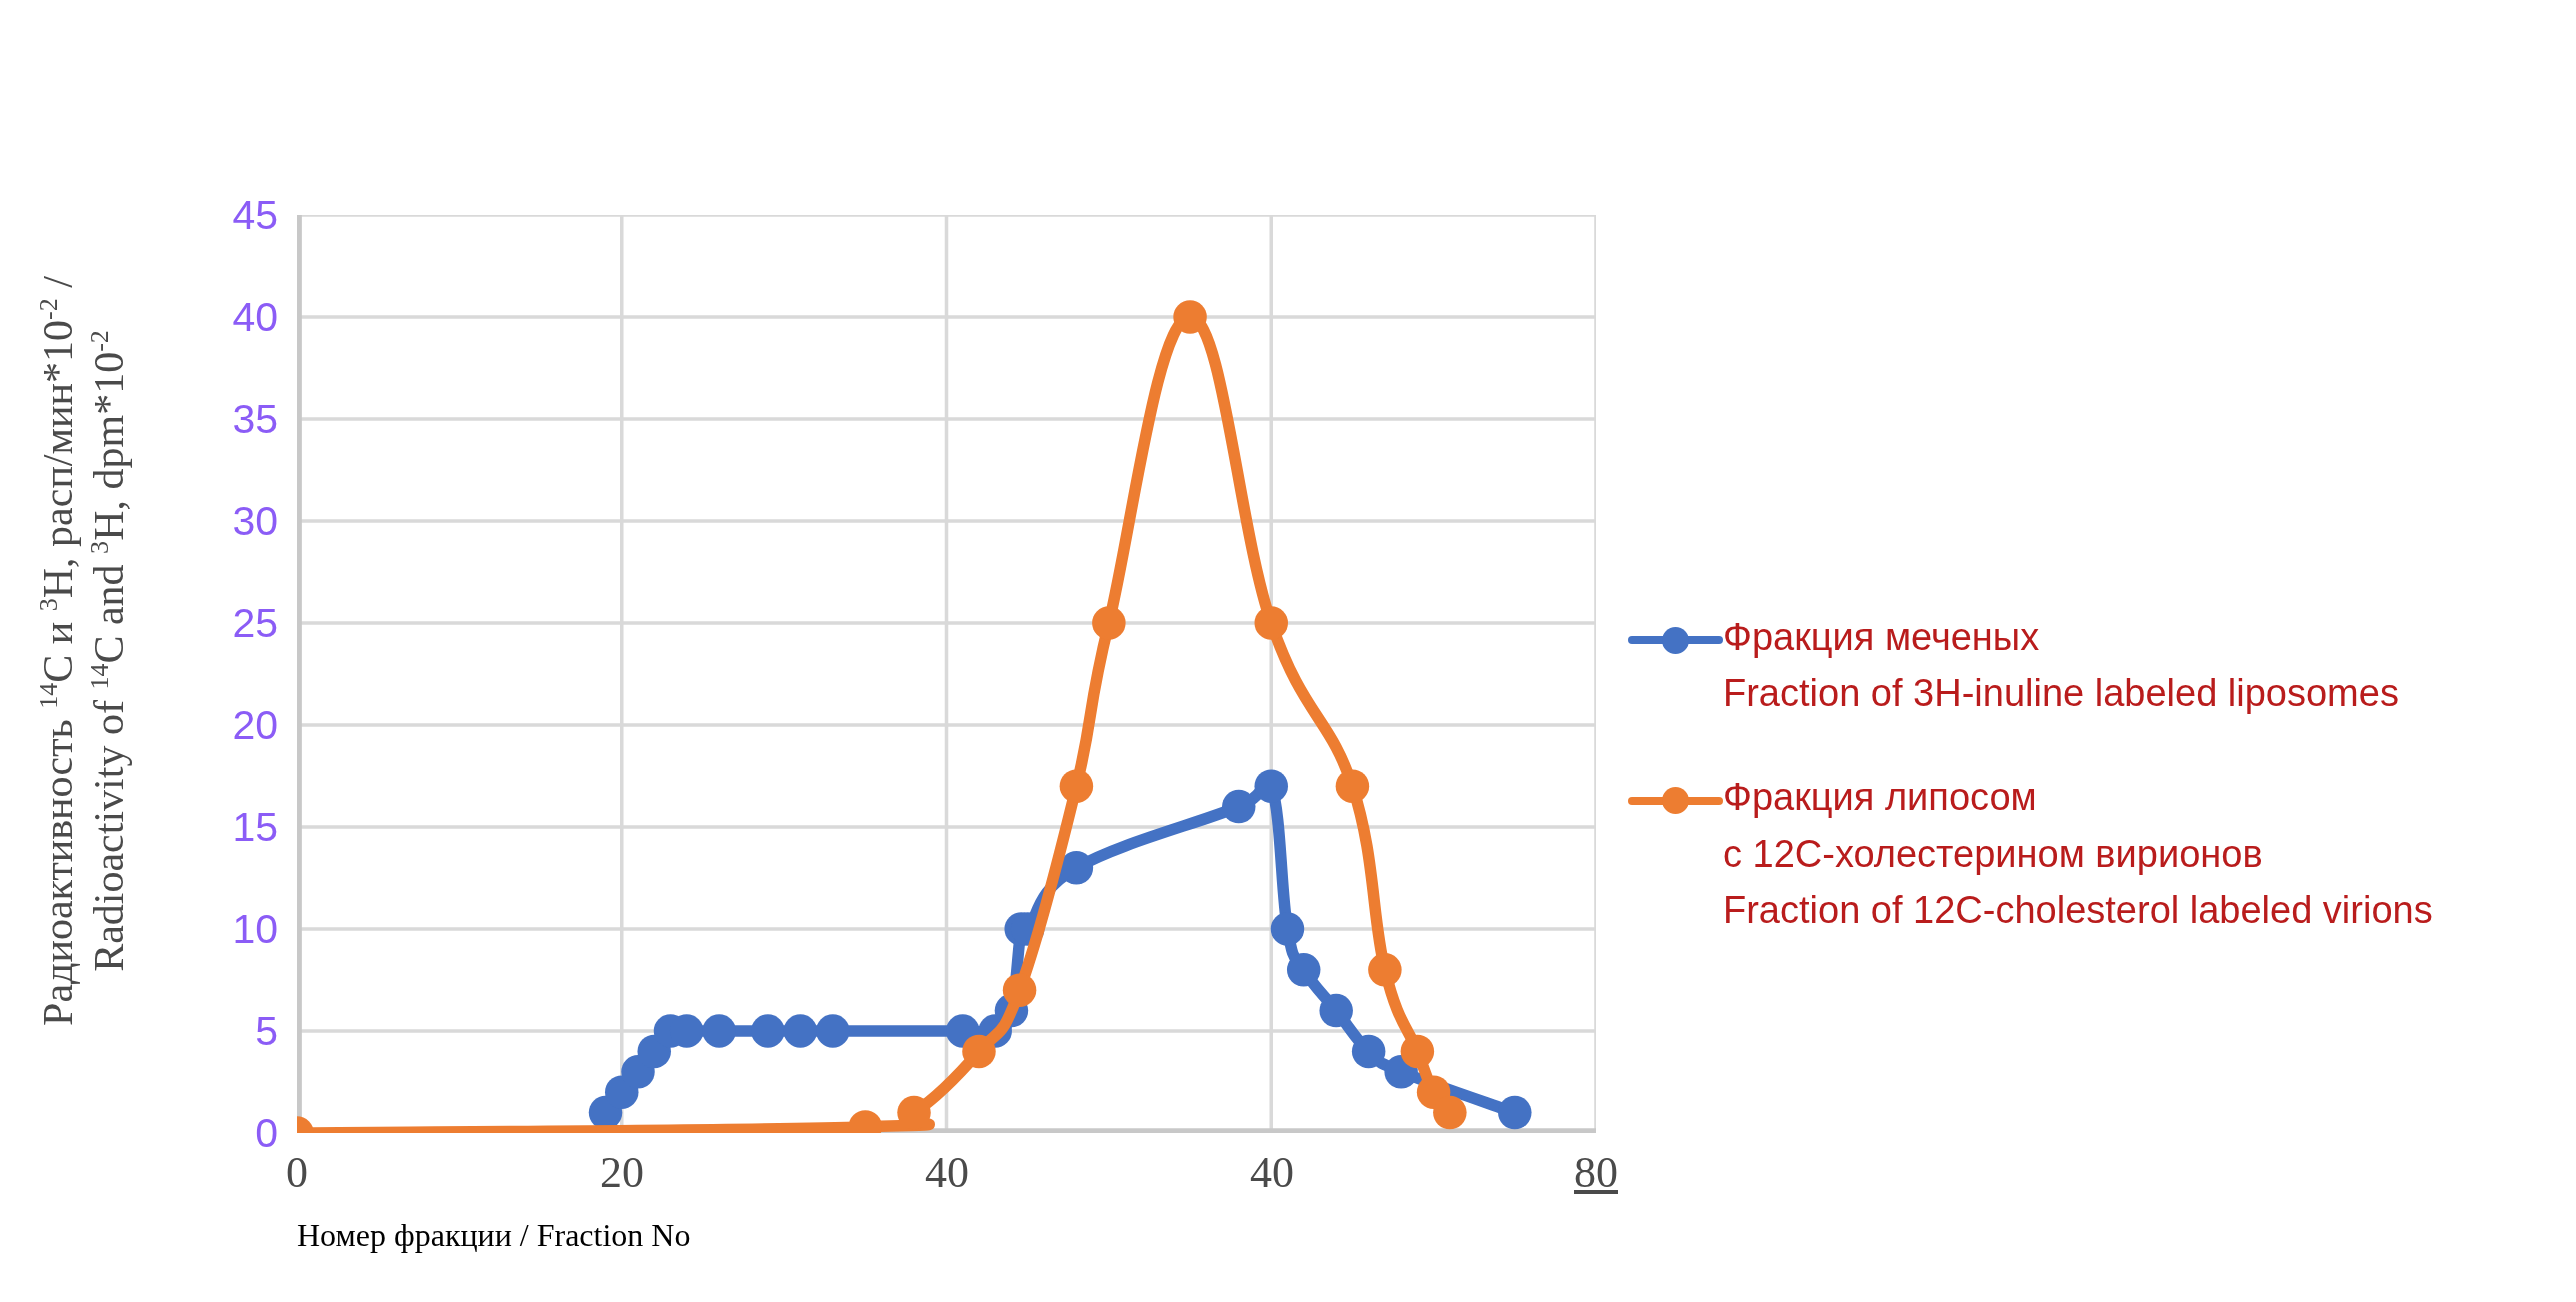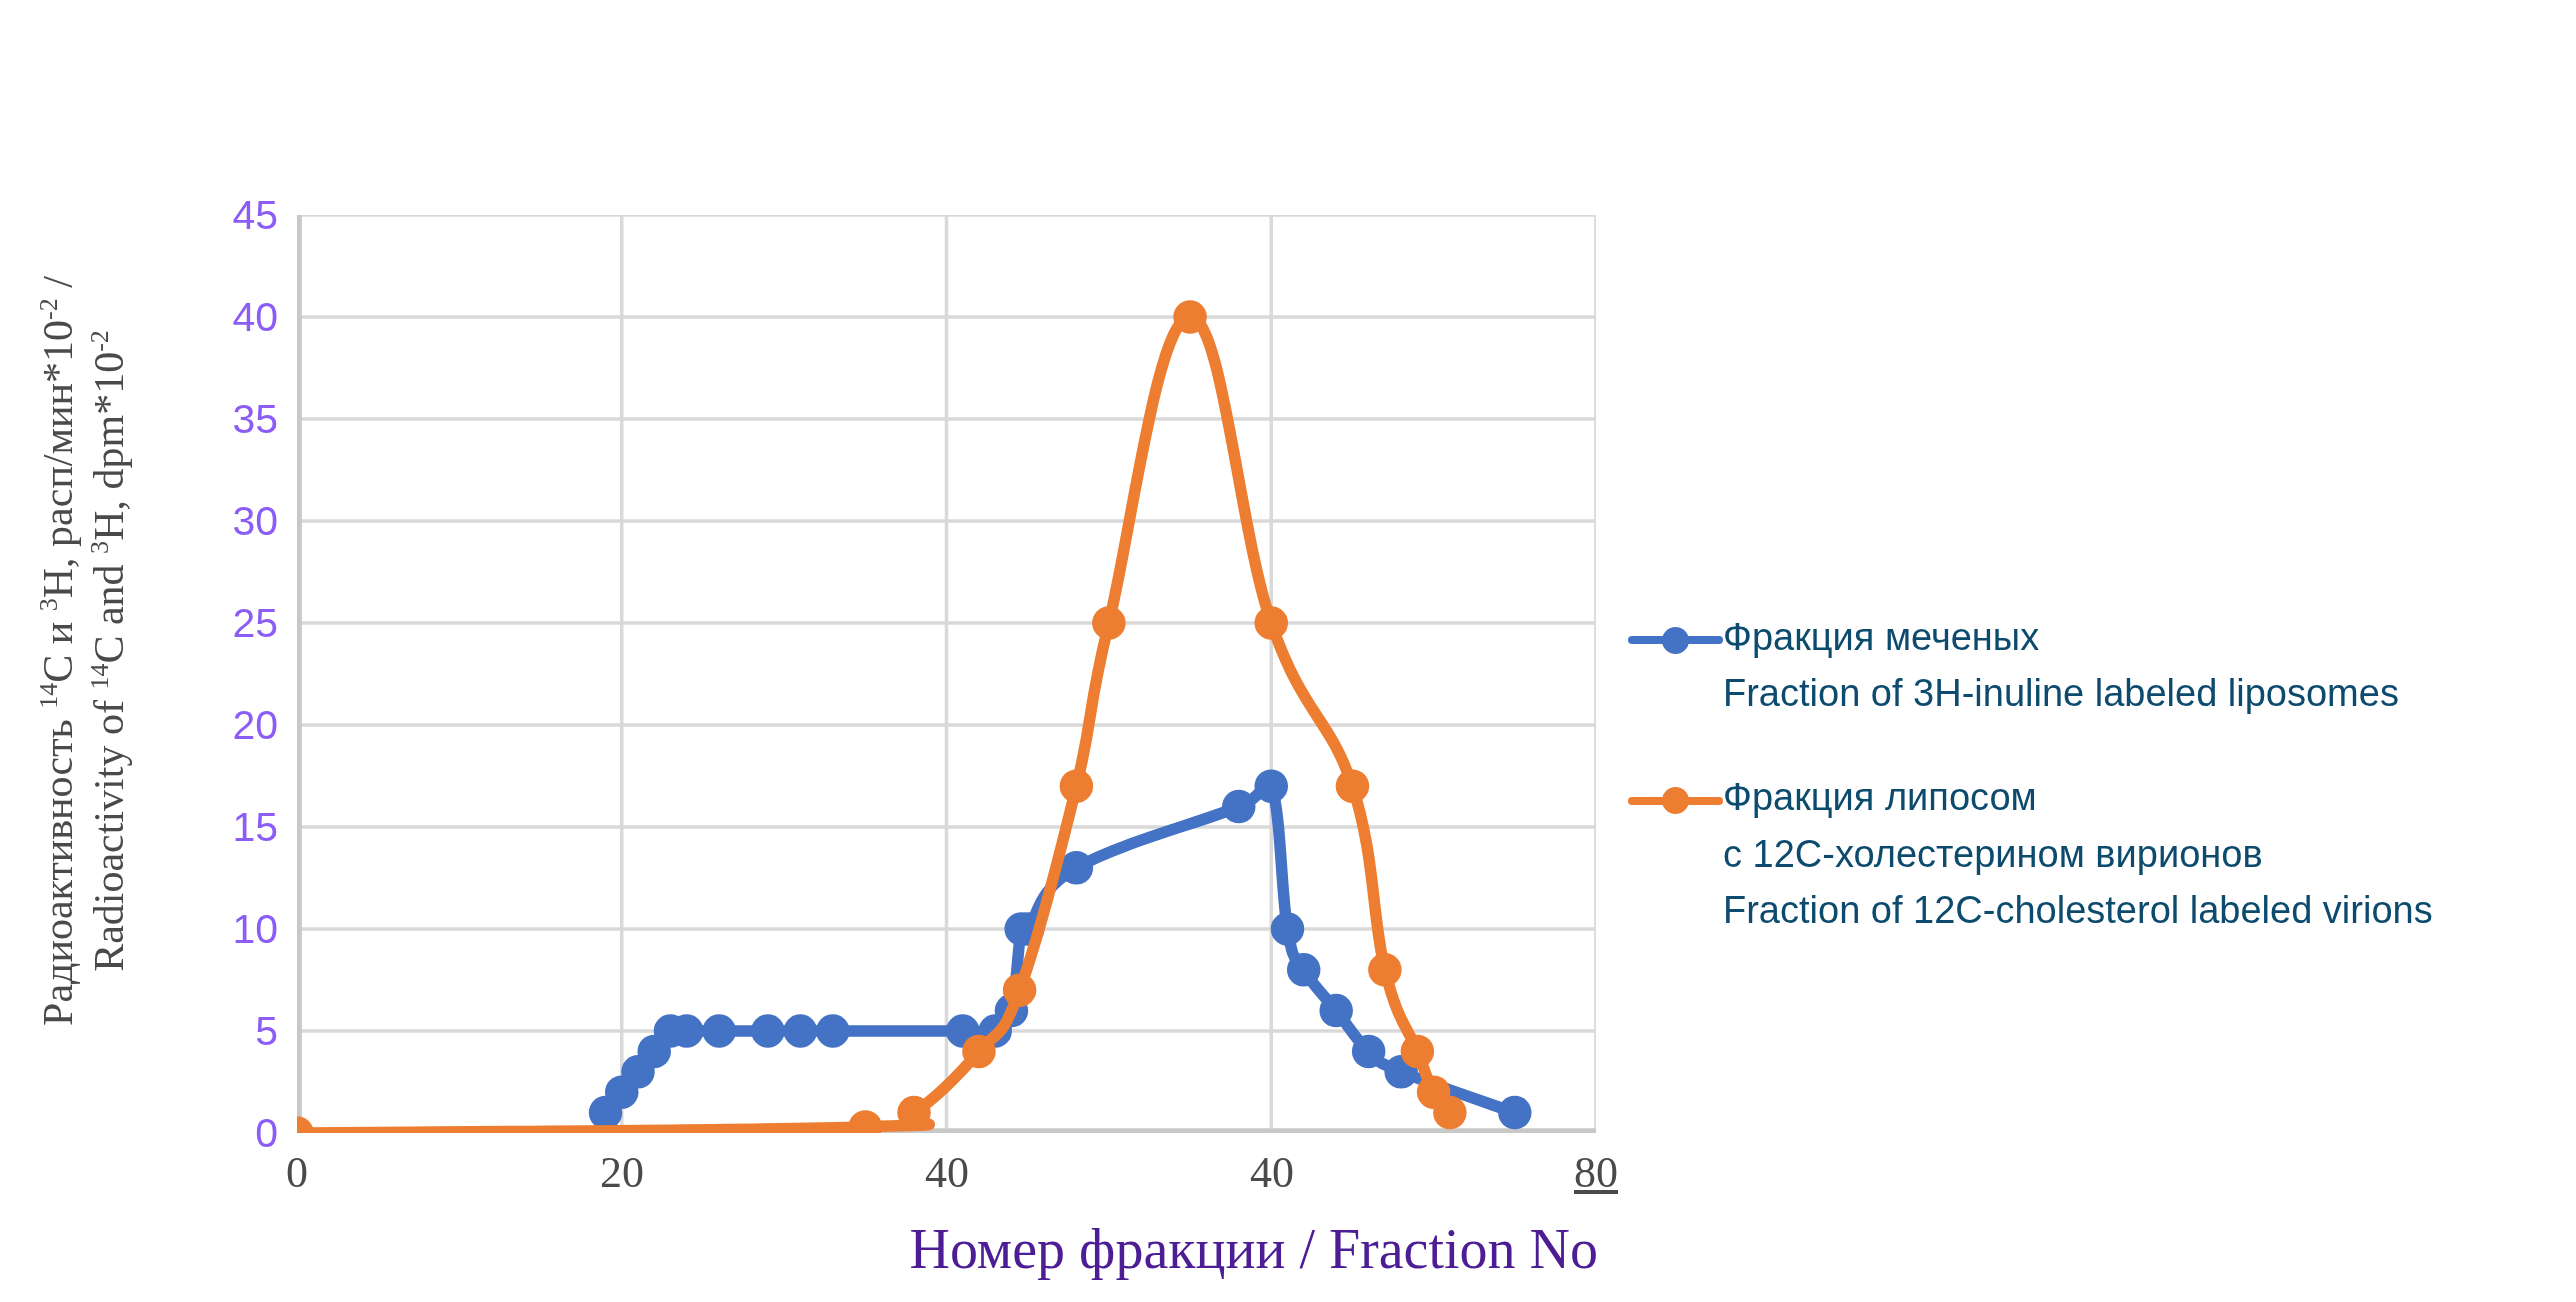--- a/index.html
+++ b/index.html
@@ -32,24 +32,24 @@
     white-space:nowrap;
   }
   #ylabel .ytxt .l2{display:block;}
   sup{font-size:0.62em; vertical-align:super; line-height:0;}
 
   
   #xlabel{
     position:absolute;
     left:297px; top:1217px;
     width:1301px;
-    text-align:right;
+    text-align:left;
     font-family:"Liberation Serif", serif;
-    font-size:56px;
-    color:#4c1d95;
+    font-size:32px;
+    color:#000000;
     white-space:nowrap;
   }
 
   
   #plot{
     position:absolute;
     left:297px; top:215px;
     width:1299px; height:918px;
   }
   #plotsvg{display:block;}
@@ -106,21 +106,21 @@
   }
   .legend-key .lk-dot{
     position:absolute;
     left:34px; top:12.4px;
     width:27px; height:27px;
     border-radius:50%;
   }
   .legend-text{
     font-family:"Liberation Sans", sans-serif;
     font-size:38px;
-    color:#0c4a6e;
+    color:#b91c1c;
     line-height:1.48;
     white-space:nowrap;
   }
   .legend-text span{display:block;}
 </style>
 </head>
 <body>
 
 <div id="ylabel">
   <div class="ytxt">

